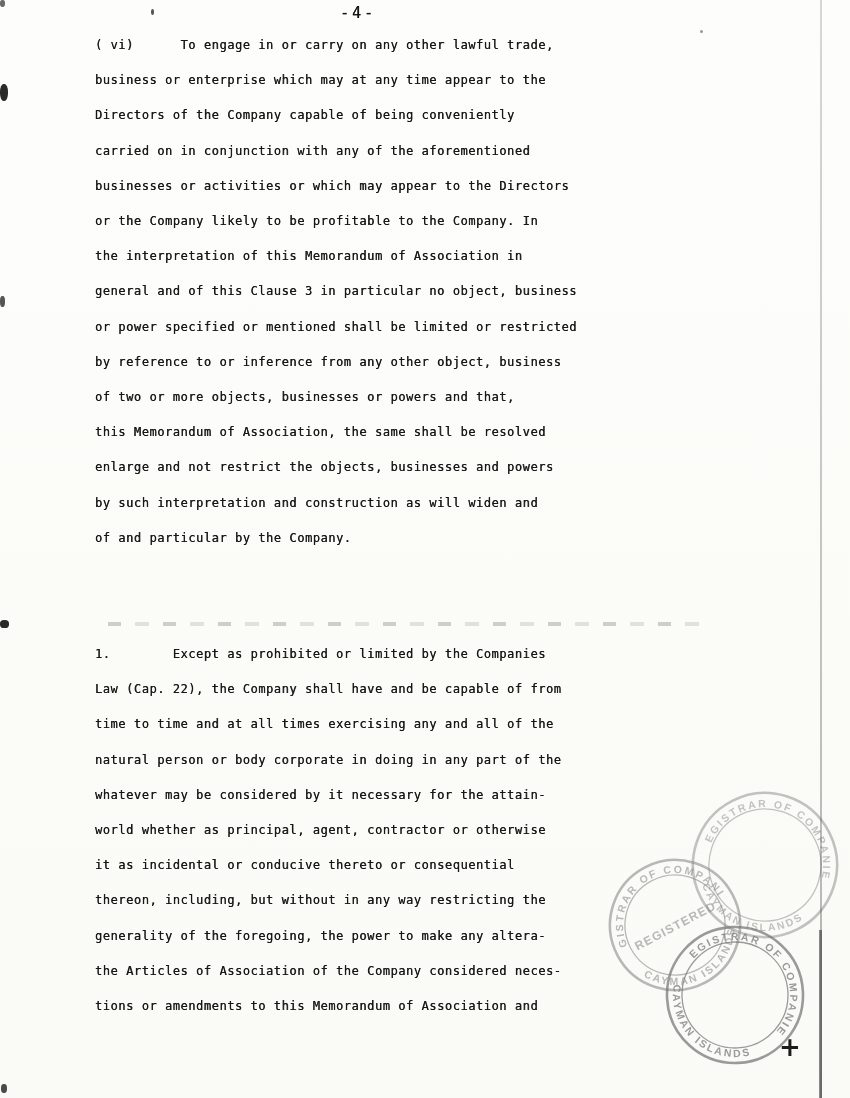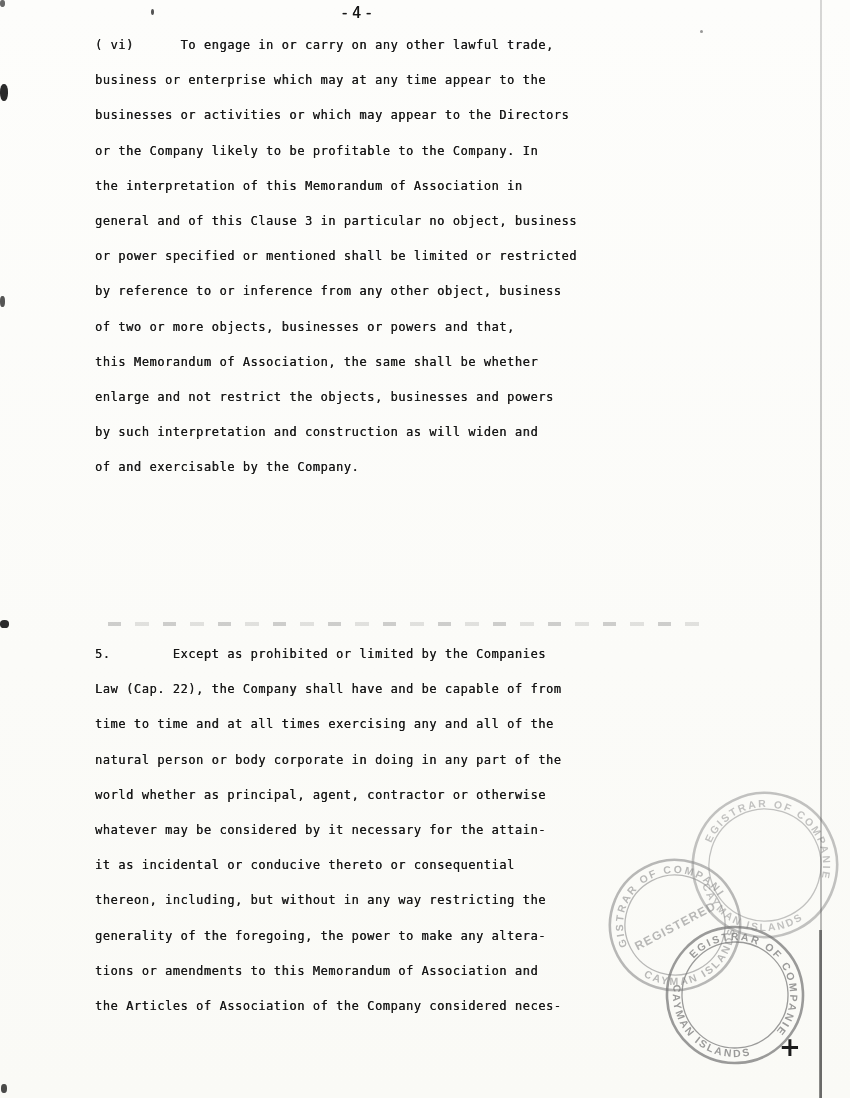--- a/index.html
+++ b/index.html
@@ -76,47 +76,49 @@
 </head>
 <body>
 
 <div class="page">
 
   <div class="page-number">-4-</div>
 
   <div class="para para-vi">
     <div class="line">( vi)      To engage in or carry on any other lawful trade,</div>
     <div class="line">business or enterprise which may at any time appear to the</div>
+    <div class="line">Directors of the Company capable of being conveniently</div>
+    <div class="line">carried on in conjunction with any of the aforementioned</div>
     <div class="line">businesses or activities or which may appear to the Directors</div>
     <div class="line">or the Company likely to be profitable to the Company. In</div>
     <div class="line">the interpretation of this Memorandum of Association in</div>
     <div class="line">general and of this Clause 3 in particular no object, business</div>
     <div class="line">or power specified or mentioned shall be limited or restricted</div>
     <div class="line">by reference to or inference from any other object, business</div>
     <div class="line">of two or more objects, businesses or powers and that,</div>
-    <div class="line">this Memorandum of Association, the same shall be whether</div>
+    <div class="line">this Memorandum of Association, the same shall be resolved</div>
     <div class="line">enlarge and not restrict the objects, businesses and powers</div>
     <div class="line">by such interpretation and construction as will widen and</div>
-    <div class="line">of and exercisable by the Company.</div>
+    <div class="line">of and particular by the Company.</div>
   </div>
 
   <div class="smudge-divider"></div>
 
   <div class="para para-4">
-    <div class="line">5.        Except as prohibited or limited by the Companies</div>
+    <div class="line">1.        Except as prohibited or limited by the Companies</div>
     <div class="line">Law (Cap. 22), the Company shall have and be capable of from</div>
     <div class="line">time to time and at all times exercising any and all of the</div>
     <div class="line">natural person or body corporate in doing in any part of the</div>
+    <div class="line">whatever may be considered by it necessary for the attain-</div>
     <div class="line">world whether as principal, agent, contractor or otherwise</div>
-    <div class="line">whatever may be considered by it necessary for the attain-</div>
     <div class="line">it as incidental or conducive thereto or consequential</div>
     <div class="line">thereon, including, but without in any way restricting the</div>
     <div class="line">generality of the foregoing, the power to make any altera-</div>
+    <div class="line">the Articles of Association of the Company considered neces-</div>
     <div class="line">tions or amendments to this Memorandum of Association and</div>
-    <div class="line">the Articles of Association of the Company considered neces-</div>
   </div>
 
   <svg class="stamps" width="290" height="318" viewBox="0 0 290 318">
     <defs>
       <path id="a-top" d="M -58 0 A 58 58 0 0 1 58 0"></path>
       <path id="a-bot" d="M -66 0 A 66 66 0 0 0 66 0"></path>
       <path id="b-top" d="M -52 0 A 52 52 0 0 1 52 0"></path>
       <path id="b-bot" d="M -60 0 A 60 60 0 0 0 60 0"></path>
       <path id="c-top" d="M -55 0 A 55 55 0 0 1 55 0"></path>
       <path id="c-bot" d="M -62 0 A 62 62 0 0 0 62 0"></path>

